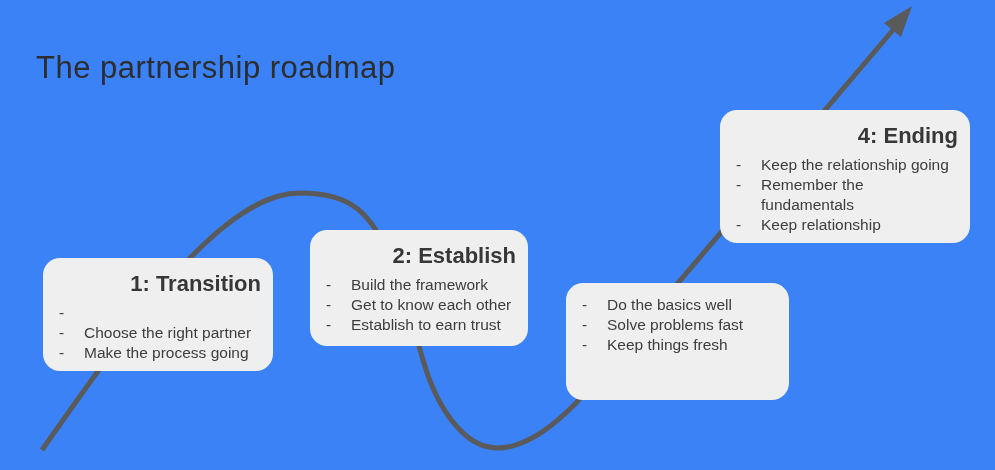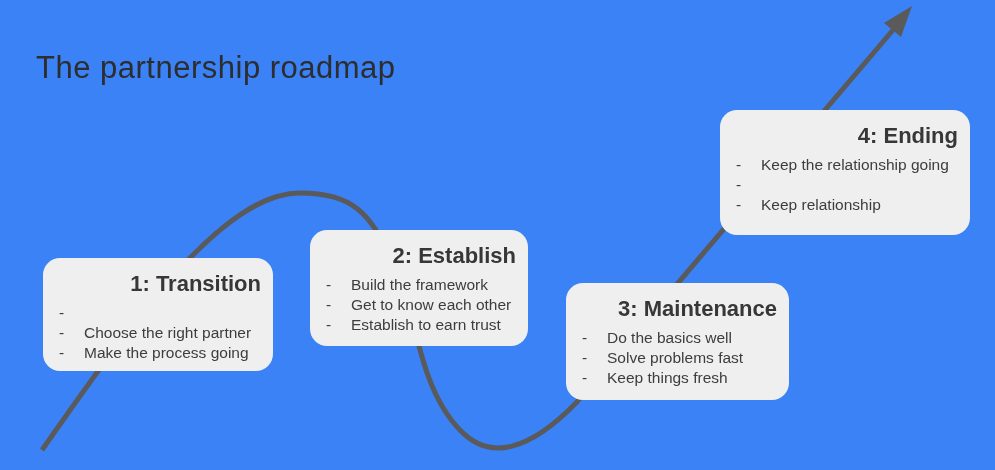--- a/index.html
+++ b/index.html
@@ -122,21 +122,20 @@
         <span class="btext">Get to know each other</span>
       </div>
       <div class="bullet">
         <span class="dash">-</span>
         <span class="btext">Establish to earn trust</span>
       </div>
     </div>
   </div>
 
   <div class="stage" id="stage-3">
-    <h2>3: Maintenance</h2>
     <div class="bullets">
       <div class="bullet">
         <span class="dash">-</span>
         <span class="btext">Do the basics well</span>
       </div>
       <div class="bullet">
         <span class="dash">-</span>
         <span class="btext">Solve problems fast</span>
       </div>
       <div class="bullet">
@@ -148,20 +147,22 @@
 
   <div class="stage" id="stage-4">
     <h2>4: Ending</h2>
     <div class="bullets">
       <div class="bullet">
         <span class="dash">-</span>
         <span class="btext">Keep the relationship going</span>
       </div>
       <div class="bullet">
         <span class="dash">-</span>
+        <span class="btext">Remember the
+fundamentals</span>
       </div>
       <div class="bullet">
         <span class="dash">-</span>
         <span class="btext">Keep relationship</span>
       </div>
     </div>
   </div>
 
 </div>
 

